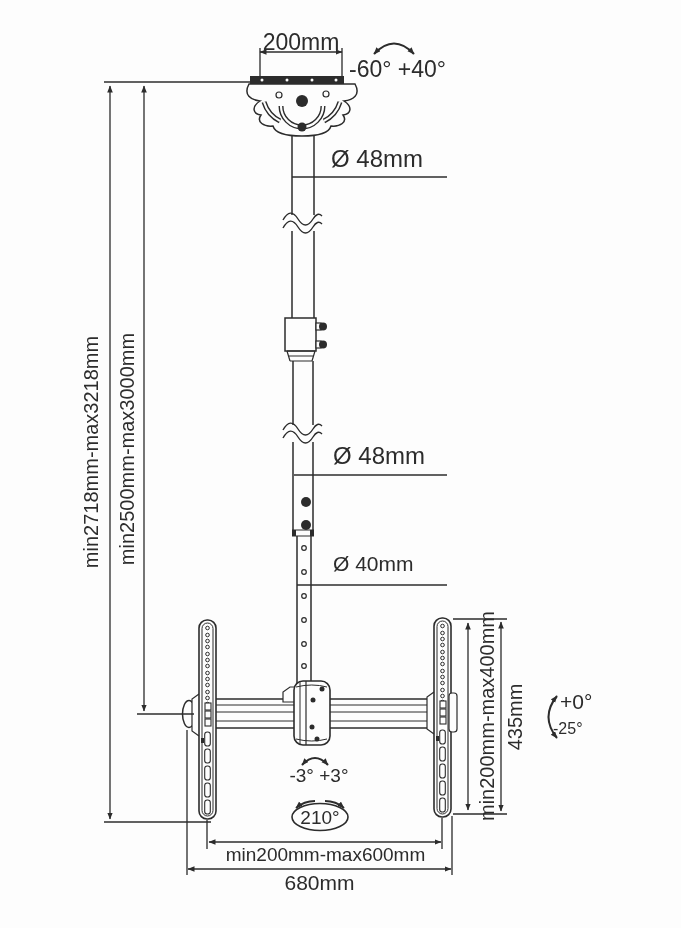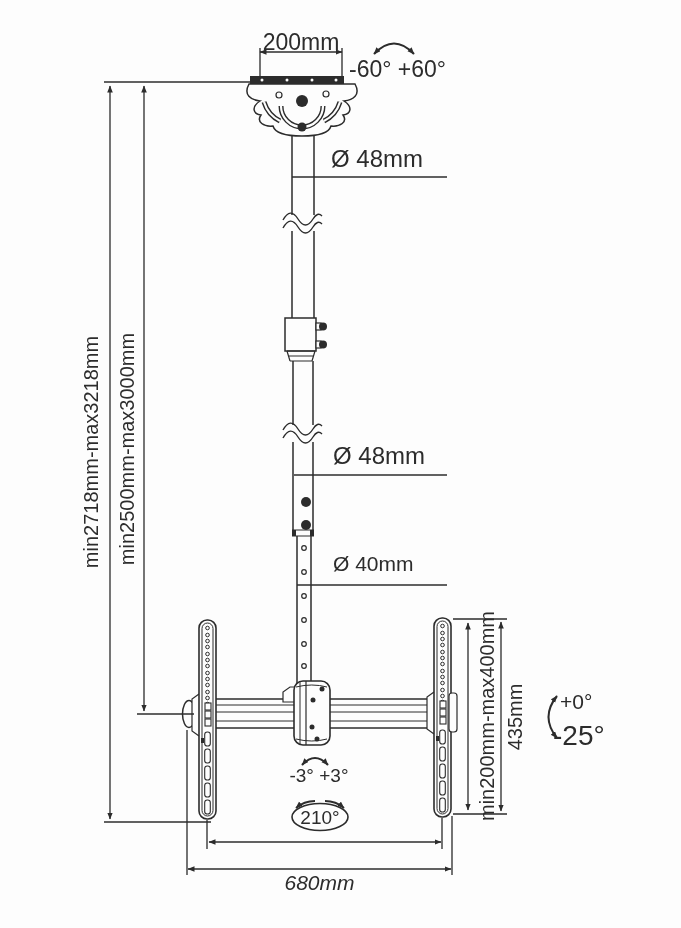--- a/index.html
+++ b/index.html
@@ -16,25 +16,25 @@
   #t-top-width{left:258px;top:30px;width:86px;font-size:23px;}
   #t-swivel-top{left:349px;top:57px;font-size:23px;}
   #t-dia-upper{left:331px;top:146px;font-size:24px;}
   #t-dia-mid{left:333px;top:443px;font-size:24px;}
   #t-dia-lower{left:333px;top:553px;font-size:21px;}
   #t-left-outer{left:91px;top:452px;font-size:20px;}
   #t-left-inner{left:127px;top:449px;font-size:20px;}
   #t-right-inner{left:487px;top:716px;font-size:20px;}
   #t-right-outer{left:515px;top:717px;font-size:20px;}
   #t-tilt-up{left:560px;top:691px;font-size:21px;}
-  #t-tilt-down{left:553px;top:721px;font-size:28px;}
+  #t-tilt-down{left:553px;top:721px;font-size:16px;}
   #t-swivel-bottom{left:281px;top:766px;width:76px;font-size:19px;}
   #t-rotate{left:320px;top:818px;font-size:19px;}
   #t-bottom-inner{left:209px;top:845px;width:233px;font-size:19px;}
-  #t-bottom-outer{left:188px;top:872px;width:263px;font-size:21px;font-style:italic;}
+  #t-bottom-outer{left:188px;top:872px;width:263px;font-size:21px;}
 </style>
 </head>
 <body>
 
 <div class="canvas">
 
 <svg width="681" height="928" viewBox="0 0 681 928">
   <defs>
     <marker id="ah" orient="auto-start-reverse" markerWidth="9" markerHeight="8" refX="6.5" refY="2.8" markerUnits="userSpaceOnUse">
       <path d="M0,0 L7,2.8 L0,5.6 Z" fill="#2c2c2c"></path>
@@ -217,27 +217,28 @@
     <path d="M374,54 Q394,33 414,54" marker-start="url(#ah)" marker-end="url(#ah)"></path>
     <path d="M557,696 Q540,717 557,738" marker-start="url(#ah)" marker-end="url(#ah)"></path>
     <path d="M302,765 Q315,751 328,765" marker-start="url(#ah)" marker-end="url(#ah)"></path>
     <ellipse cx="320" cy="817" rx="28" ry="13.5" stroke-width="1.6"></ellipse>
     <path d="M315,801 Q304,801 296,808" stroke-width="1.8" marker-end="url(#ah)"></path>
     <path d="M325,801 Q336,801 344,808" stroke-width="1.8" marker-end="url(#ah)"></path>
   </g>
 </svg>
 
 <div id="t-top-width" class="lbl center">200mm</div>
-<div id="t-swivel-top" class="lbl">-60° +60°</div>
+<div id="t-swivel-top" class="lbl">-60° +40°</div>
 <div id="t-dia-upper" class="lbl">Ø 48mm</div>
 <div id="t-dia-mid" class="lbl">Ø 48mm</div>
 <div id="t-dia-lower" class="lbl">Ø 40mm</div>
 <div id="t-left-outer" class="lbl rot">min2718mm-max3218mm</div>
 <div id="t-left-inner" class="lbl rot">min2500mm-max3000mm</div>
 <div id="t-right-inner" class="lbl rot">min200mm-max400mm</div>
 <div id="t-right-outer" class="lbl rot">435mm</div>
 <div id="t-tilt-up" class="lbl">+0°</div>
 <div id="t-tilt-down" class="lbl">-25°</div>
 <div id="t-swivel-bottom" class="lbl center">-3° +3°</div>
 <div id="t-rotate" class="lbl mid">210°</div>
+<div id="t-bottom-inner" class="lbl center">min200mm-max600mm</div>
 <div id="t-bottom-outer" class="lbl center">680mm</div>
 
 </div>
 
 </body></html>

